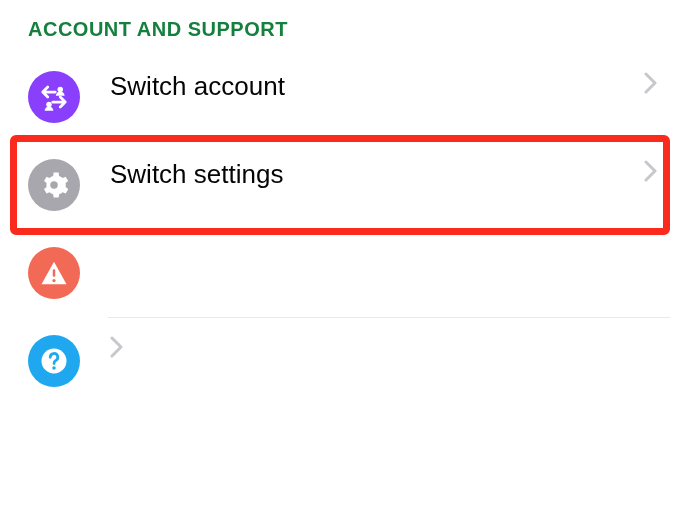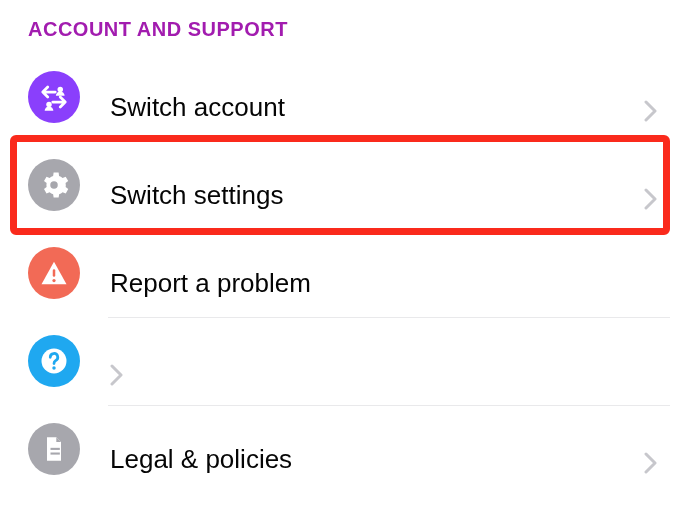--- a/index.html
+++ b/index.html
@@ -7,29 +7,29 @@
       font-family: -apple-system, BlinkMacSystemFont, "Segoe UI", Helvetica, Arial, sans-serif;
       background: #ffffff;
       width: 680px;
       height: 524px;
       overflow: hidden;
     }
     .section-header {
       font-size: 20px;
       font-weight: 600;
       letter-spacing: 0.5px;
-      color: #a21caf;
+      color: #15803d;
       padding: 18px 0 12px 28px;
     }
     .list {
       padding: 0 0 0 0;
     }
     .row {
       display: flex;
-      align-items: flex-end;
+      align-items: flex-start;
       padding: 18px 22px 18px 28px;
       position: relative;
       cursor: pointer;
       background: #fff;
     }
     .row + .row::before {
       content: "";
       position: absolute;
       top: 0;
       left: 108px;
@@ -113,48 +113,31 @@
   </div>
 
   <div class="row">
     <span class="icon-wrap" style="background:#F26A56">
       <svg width="30" height="30" viewBox="0 0 24 24">
         <path fill="white" d="M12 3 L22 21 H2 Z"></path>
         <rect x="11" y="9" width="2" height="6" rx="1" fill="#F26A56"></rect>
         <circle cx="12" cy="18" r="1.3" fill="#F26A56"></circle>
       </svg>
     </span>
-    <span class="label">Report a problem</span>
   </div>
 
   <div class="row">
     <span class="icon-wrap" style="background:#1FA8F0">
       <svg width="30" height="30" viewBox="0 0 24 24">
         <circle cx="12" cy="12" r="10" fill="white"></circle>
         <path d="M9 9a3 3 0 1 1 4.2 2.75C12.5 12.2 12 12.7 12 14" stroke="#1FA8F0" stroke-width="2.2" fill="none" stroke-linecap="round"></path>
         <circle cx="12" cy="17.5" r="1.4" fill="#1FA8F0"></circle>
       </svg>
     </span>
     <span class="chevron">
       <svg width="14" height="24" viewBox="0 0 14 24">
           <path d="M2 3 L11 12 L2 21" stroke="currentColor" stroke-width="3" fill="none" stroke-linecap="round" stroke-linejoin="round"></path>
         </svg>
     </span>
   </div>
 
-  <div class="row">
-    <span class="icon-wrap" style="background:#A7A7AD">
-      <svg width="28" height="28" viewBox="0 0 24 24">
-        <path fill="white" d="M6 2h8l4 4v16H6z"></path>
-        <path fill="#A7A7AD" d="M14 2v4h4"></path>
-        <rect x="9" y="11" width="8" height="1.8" fill="#A7A7AD"></rect>
-        <rect x="9" y="15" width="8" height="1.8" fill="#A7A7AD"></rect>
-      </svg>
-    </span>
-    <span class="label">Legal &amp; policies</span>
-    <span class="chevron">
-      <svg width="14" height="24" viewBox="0 0 14 24">
-          <path d="M2 3 L11 12 L2 21" stroke="currentColor" stroke-width="3" fill="none" stroke-linecap="round" stroke-linejoin="round"></path>
-        </svg>
-    </span>
-  </div>
 
 </div>
 
 </body></html>

